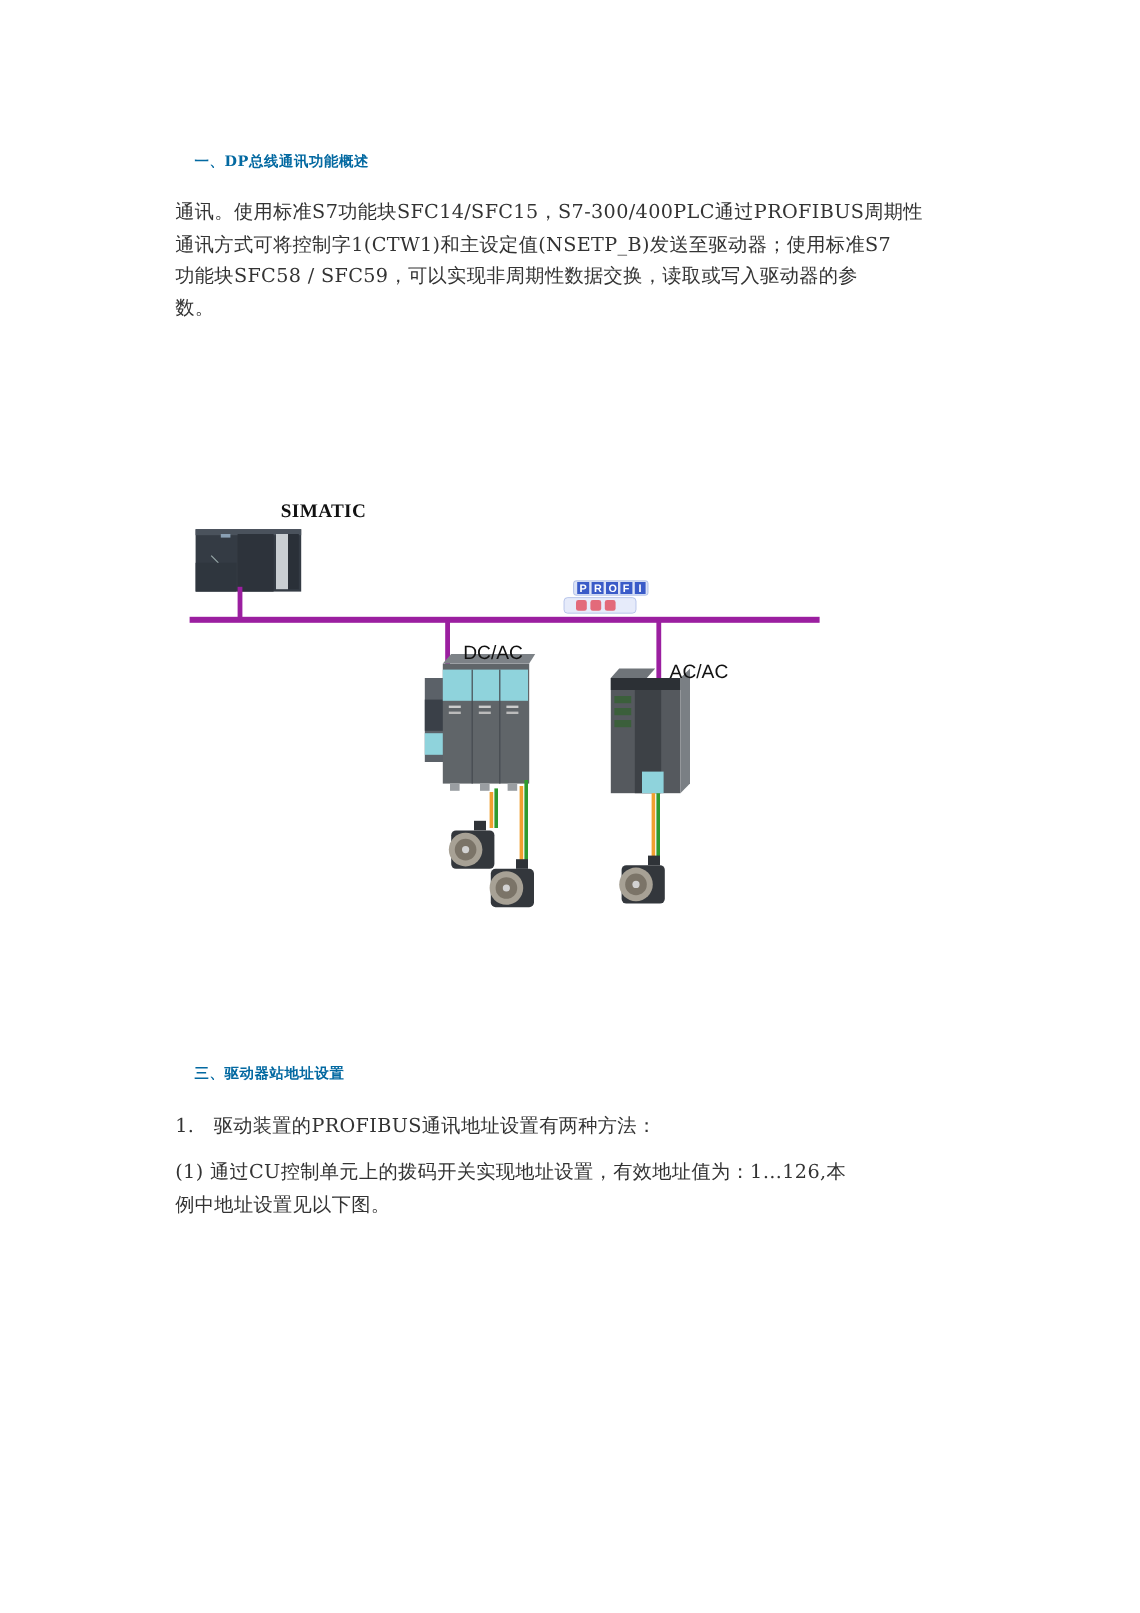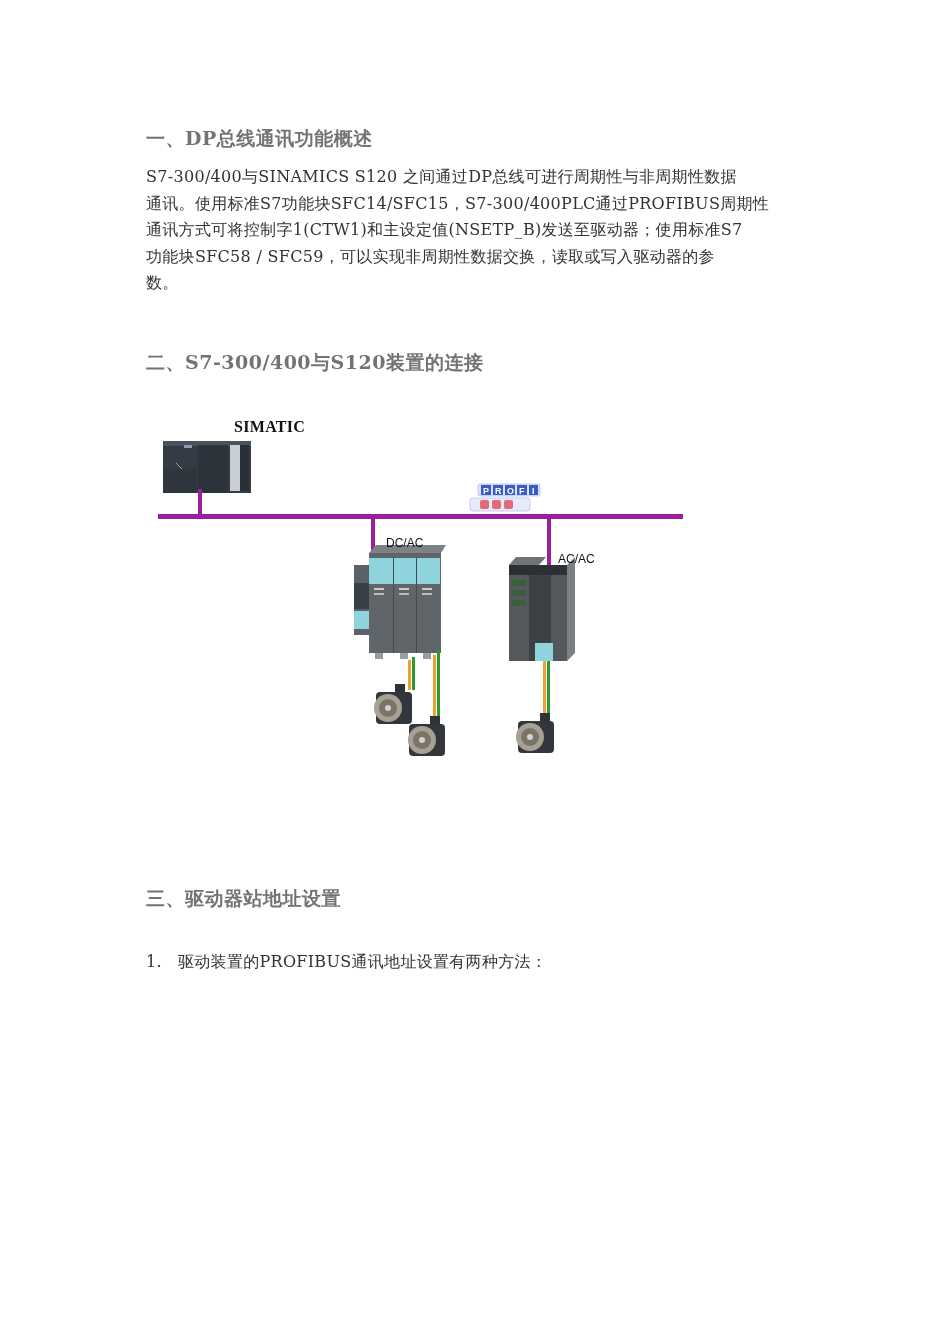--- a/index.html
+++ b/index.html
@@ -1,41 +1,39 @@
 <!DOCTYPE html>
 <html><head>
   <meta charset="utf-8">
   <style>
     html, body { margin: 0; padding: 0; background: #ffffff; }
     body { width: 950px; height: 1344px; position: relative; overflow: hidden;
            font-family: "DejaVu Serif", "Liberation Serif", serif; color: #222; }
     .page { position: absolute; left: 0; top: 0; width: 950px; height: 1344px; }
-    .h { position: absolute; left: 146px; font-size: 19px; font-weight: bold; letter-spacing: 0.5px; white-space: nowrap; color: #737373; }
+    .h { position: absolute; left: 162px; font-size: 12px; font-weight: bold; letter-spacing: 0.5px; white-space: nowrap; color: #0369a1; }
     .p { position: absolute; left: 146px; width: 660px; font-size: 16px; line-height: 26.5px; color: #333; letter-spacing: 0.3px; }
     .p .line { display: block; white-space: nowrap; }
     .diagram { position: absolute; left: 150px; top: 405px; width: 545px; height: 360px; }
     .diagram svg { position: absolute; left: 0; top: 0; }
-    .lbl { position: absolute; font-family: "Liberation Sans", sans-serif; font-size: 12px; color: #111; }
+    .lbl { position: absolute; font-family: "Liberation Sans", sans-serif; font-size: 16px; color: #111; }
     .lbl.simatic { font-family: "Liberation Serif", serif; font-size: 16px; font-weight: bold; letter-spacing: 0.3px; margin-left: 46px; }
   </style>
 </head>
 <body>
 
 <div class="page">
 
   <div class="h" style="top:126px;">一、DP总线通讯功能概述</div>
   <div class="p" style="top:164px;">
-    <span class="line">S7-300/400与SINAMICS S120 之间通过DP总线可进行周期性与非周期性数据</span>
     <span class="line">通讯。使用标准S7功能块SFC14/SFC15，S7-300/400PLC通过PROFIBUS周期性</span>
     <span class="line">通讯方式可将控制字1(CTW1)和主设定值(NSETP_B)发送至驱动器；使用标准S7</span>
     <span class="line">功能块SFC58 / SFC59，可以实现非周期性数据交换，读取或写入驱动器的参</span>
     <span class="line">数。</span>
   </div>
 
-  <div class="h" style="top:350px;">二、S7-300/400与S120装置的连接</div>
 
   <div class="diagram">
     <svg width="545" height="360" viewBox="0 0 545 360">
 
       <g>
         <rect x="13" y="36" width="88" height="52" fill="#343b44"></rect>
         <rect x="13" y="36" width="88" height="5" fill="#4a525c"></rect>
         <rect x="48" y="40" width="30" height="48" fill="#2d333b"></rect>
         <rect x="80" y="40" width="10" height="46" fill="#c9ced2"></rect>
         <rect x="90" y="40" width="9" height="46" fill="#2a3038"></rect>
@@ -131,17 +129,21 @@
         <circle cx="380" cy="332" r="9" fill="#7b7468"></circle>
         <circle cx="380" cy="332" r="3" fill="#d2d2d2"></circle>
       </g>
     </svg>
     <div class="lbl simatic" style="left:38px; top:13px;">SIMATIC</div>
     <div class="lbl" style="left:236px; top:131px;">DC/AC</div>
     <div class="lbl" style="left:408px; top:135px;margin-top:12px;">AC/AC</div>
   </div>
 
   <div class="h" style="top:886px;">三、驱动器站地址设置</div>
-  <div class="p" style="top:925px;margin-top:24px;">
+  <div class="p" style="top:925px;">
     <span class="line" style="white-space:pre;">1.   驱动装置的PROFIBUS通讯地址设置有两种方法：</span>
+  </div>
+  <div class="p" style="top:964px;">
+    <span class="line">(1) 通过CU控制单元上的拨码开关实现地址设置，有效地址值为：1…126,本</span>
+    <span class="line">例中地址设置见以下图。</span>
   </div>
 
 </div>
 
 </body></html>

